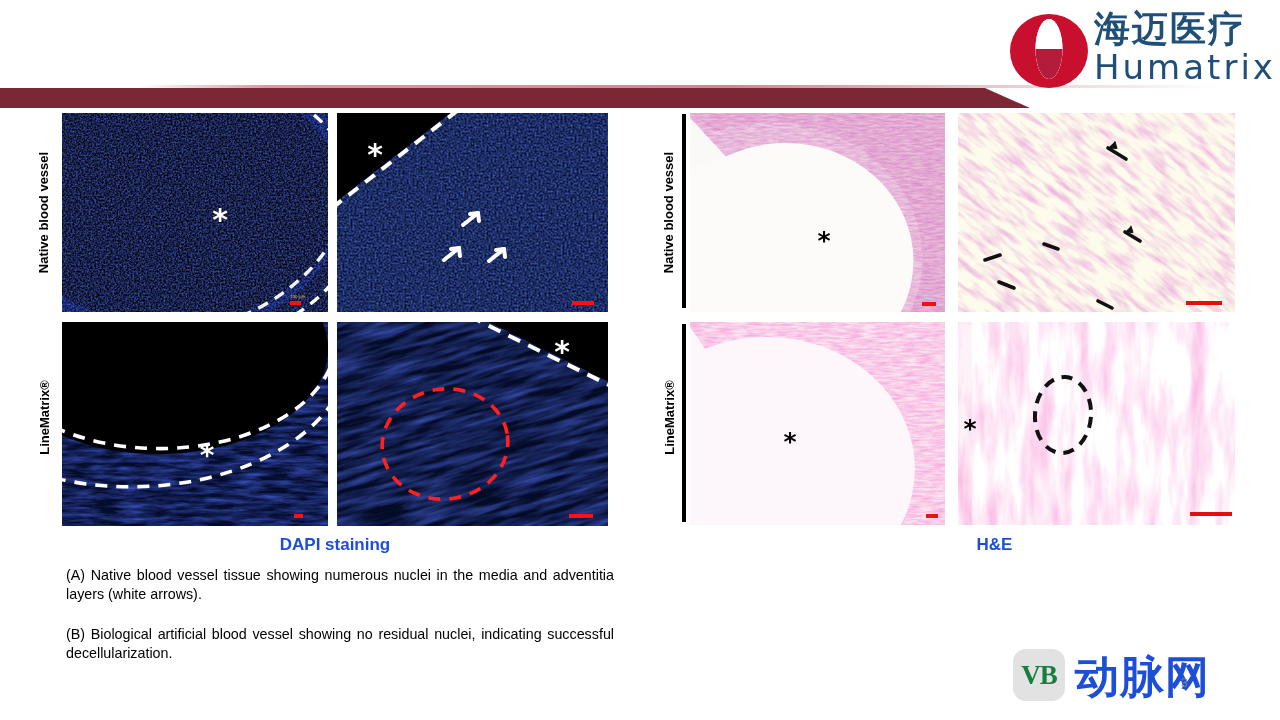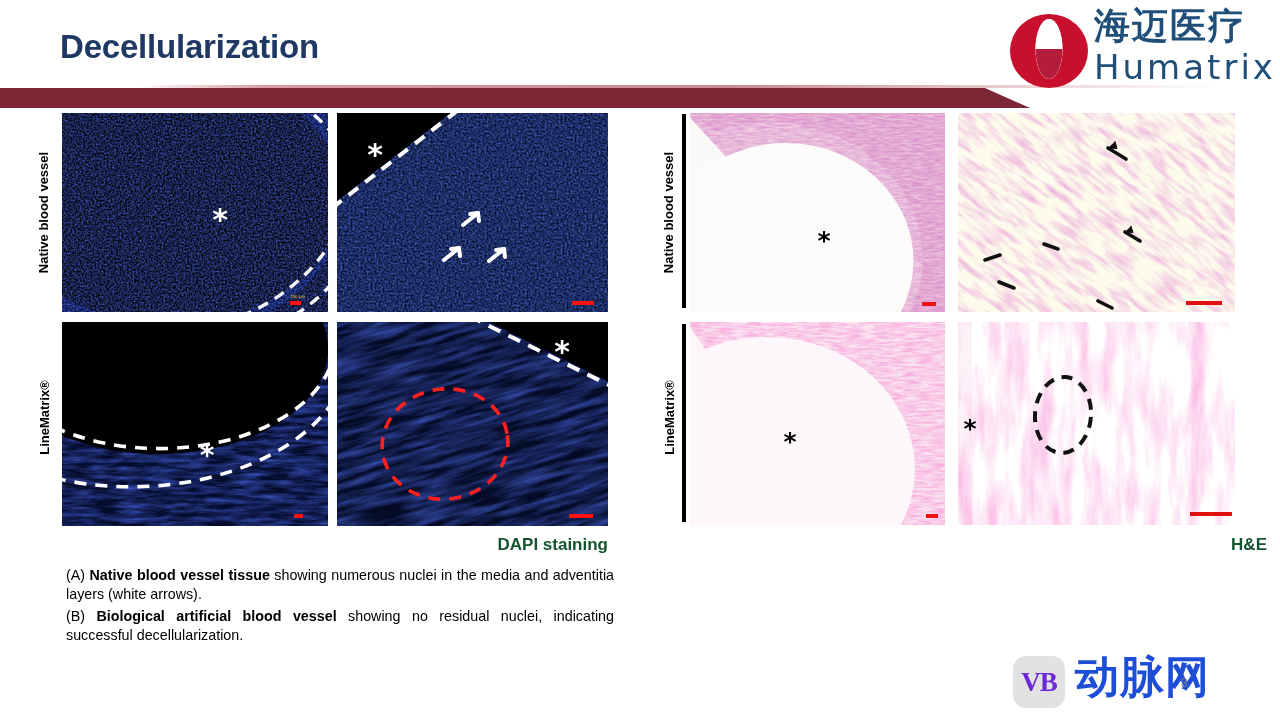--- a/index.html
+++ b/index.html
@@ -24,72 +24,71 @@
     position:absolute;left:0;top:5px;width:1030px;height:20px;background:#7b2735;
     clip-path:polygon(0 0, 985px 0, 1030px 100%, 0 100%);
   }
 
   
   .logo{position:absolute;left:1010px;top:6px;width:262px;height:88px;}
   .logo-mark{position:absolute;left:0;top:8px;width:78px;height:74px;}
   .logo-text{position:absolute;left:84px;top:2px;}
   .logo-cn{
     font-size:36px;font-weight:bold;color:#1f4e79;letter-spacing:2px;
-    line-height:42px;font-family:Liberation Mono, monospace;
+    line-height:42px;font-family:Liberation Serif, serif;
   }
   .logo-en{
     font-size:34px;color:#1f4e79;letter-spacing:3px;line-height:34px;
     font-family:"DejaVu Sans", sans-serif;
   }
 
   
   .panel{position:absolute;}
   .row-label{
     position:absolute;
     transform-origin:center center;
     transform:rotate(-90deg);
     font-size:13px;font-weight:bold;color:#000;white-space:nowrap;
     text-align:center;
   }
   .img-box{position:absolute;overflow:hidden;background:#000;}
   .hr-rule{position:absolute;background:#000;}
 
   .caption-title{
-    position:absolute;font-size:17px;font-weight:bold;color:#14532d;text-align:right;
+    position:absolute;font-size:17px;font-weight:bold;color:#1d4ed8;text-align:center;
   }
   .caption-body{
     position:absolute;font-size:14.3px;color:#000;line-height:19px;text-align:justify;
   }
   .caption-body p{margin:0;}
-  .caption-body p.gap{margin-top:3px;}
-  .caption-body b{font-weight:bold;}
+  .caption-body p.gap{margin-top:21px;}
+  .caption-body b{font-weight:normal;}
 
   
   .watermark{position:absolute;left:1013px;top:648px;width:255px;height:60px;}
   .wm-badge{
-    position:absolute;left:0;top:8px;width:52px;height:52px;border-radius:13px;
-    background:#e2e2e2;color:#6d28d9;font-size:27px;font-weight:bold;
+    position:absolute;left:0;top:1px;width:52px;height:52px;border-radius:13px;
+    background:#e2e2e2;color:#15803d;font-size:27px;font-weight:bold;
     display:flex;align-items:center;justify-content:center;letter-spacing:-1px;
     font-family:"Liberation Serif", serif;
   }
   .wm-text{
     position:absolute;left:62px;top:4px;font-size:44px;color:#1d4ed8;
     font-weight:bold;letter-spacing:1px;line-height:50px;
     font-family:"DejaVu Sans", sans-serif;
   }
   .page-num{
     position:absolute;left:1181px;top:676px;font-size:12px;color:#808080;
   }
 </style>
 </head>
 <body>
 
 <div class="slide">
 
-  <div class="slide-title">Decellularization</div>
 
   <div class="band-wrap">
     <div class="band-thin"></div>
     <div class="band-main"></div>
   </div>
 
   <div class="logo">
     <div class="logo-mark">
       <svg width="78" height="74" viewBox="0 0 78 74">
         <ellipse cx="39" cy="37" rx="39" ry="37" fill="#c8102e"></ellipse>

